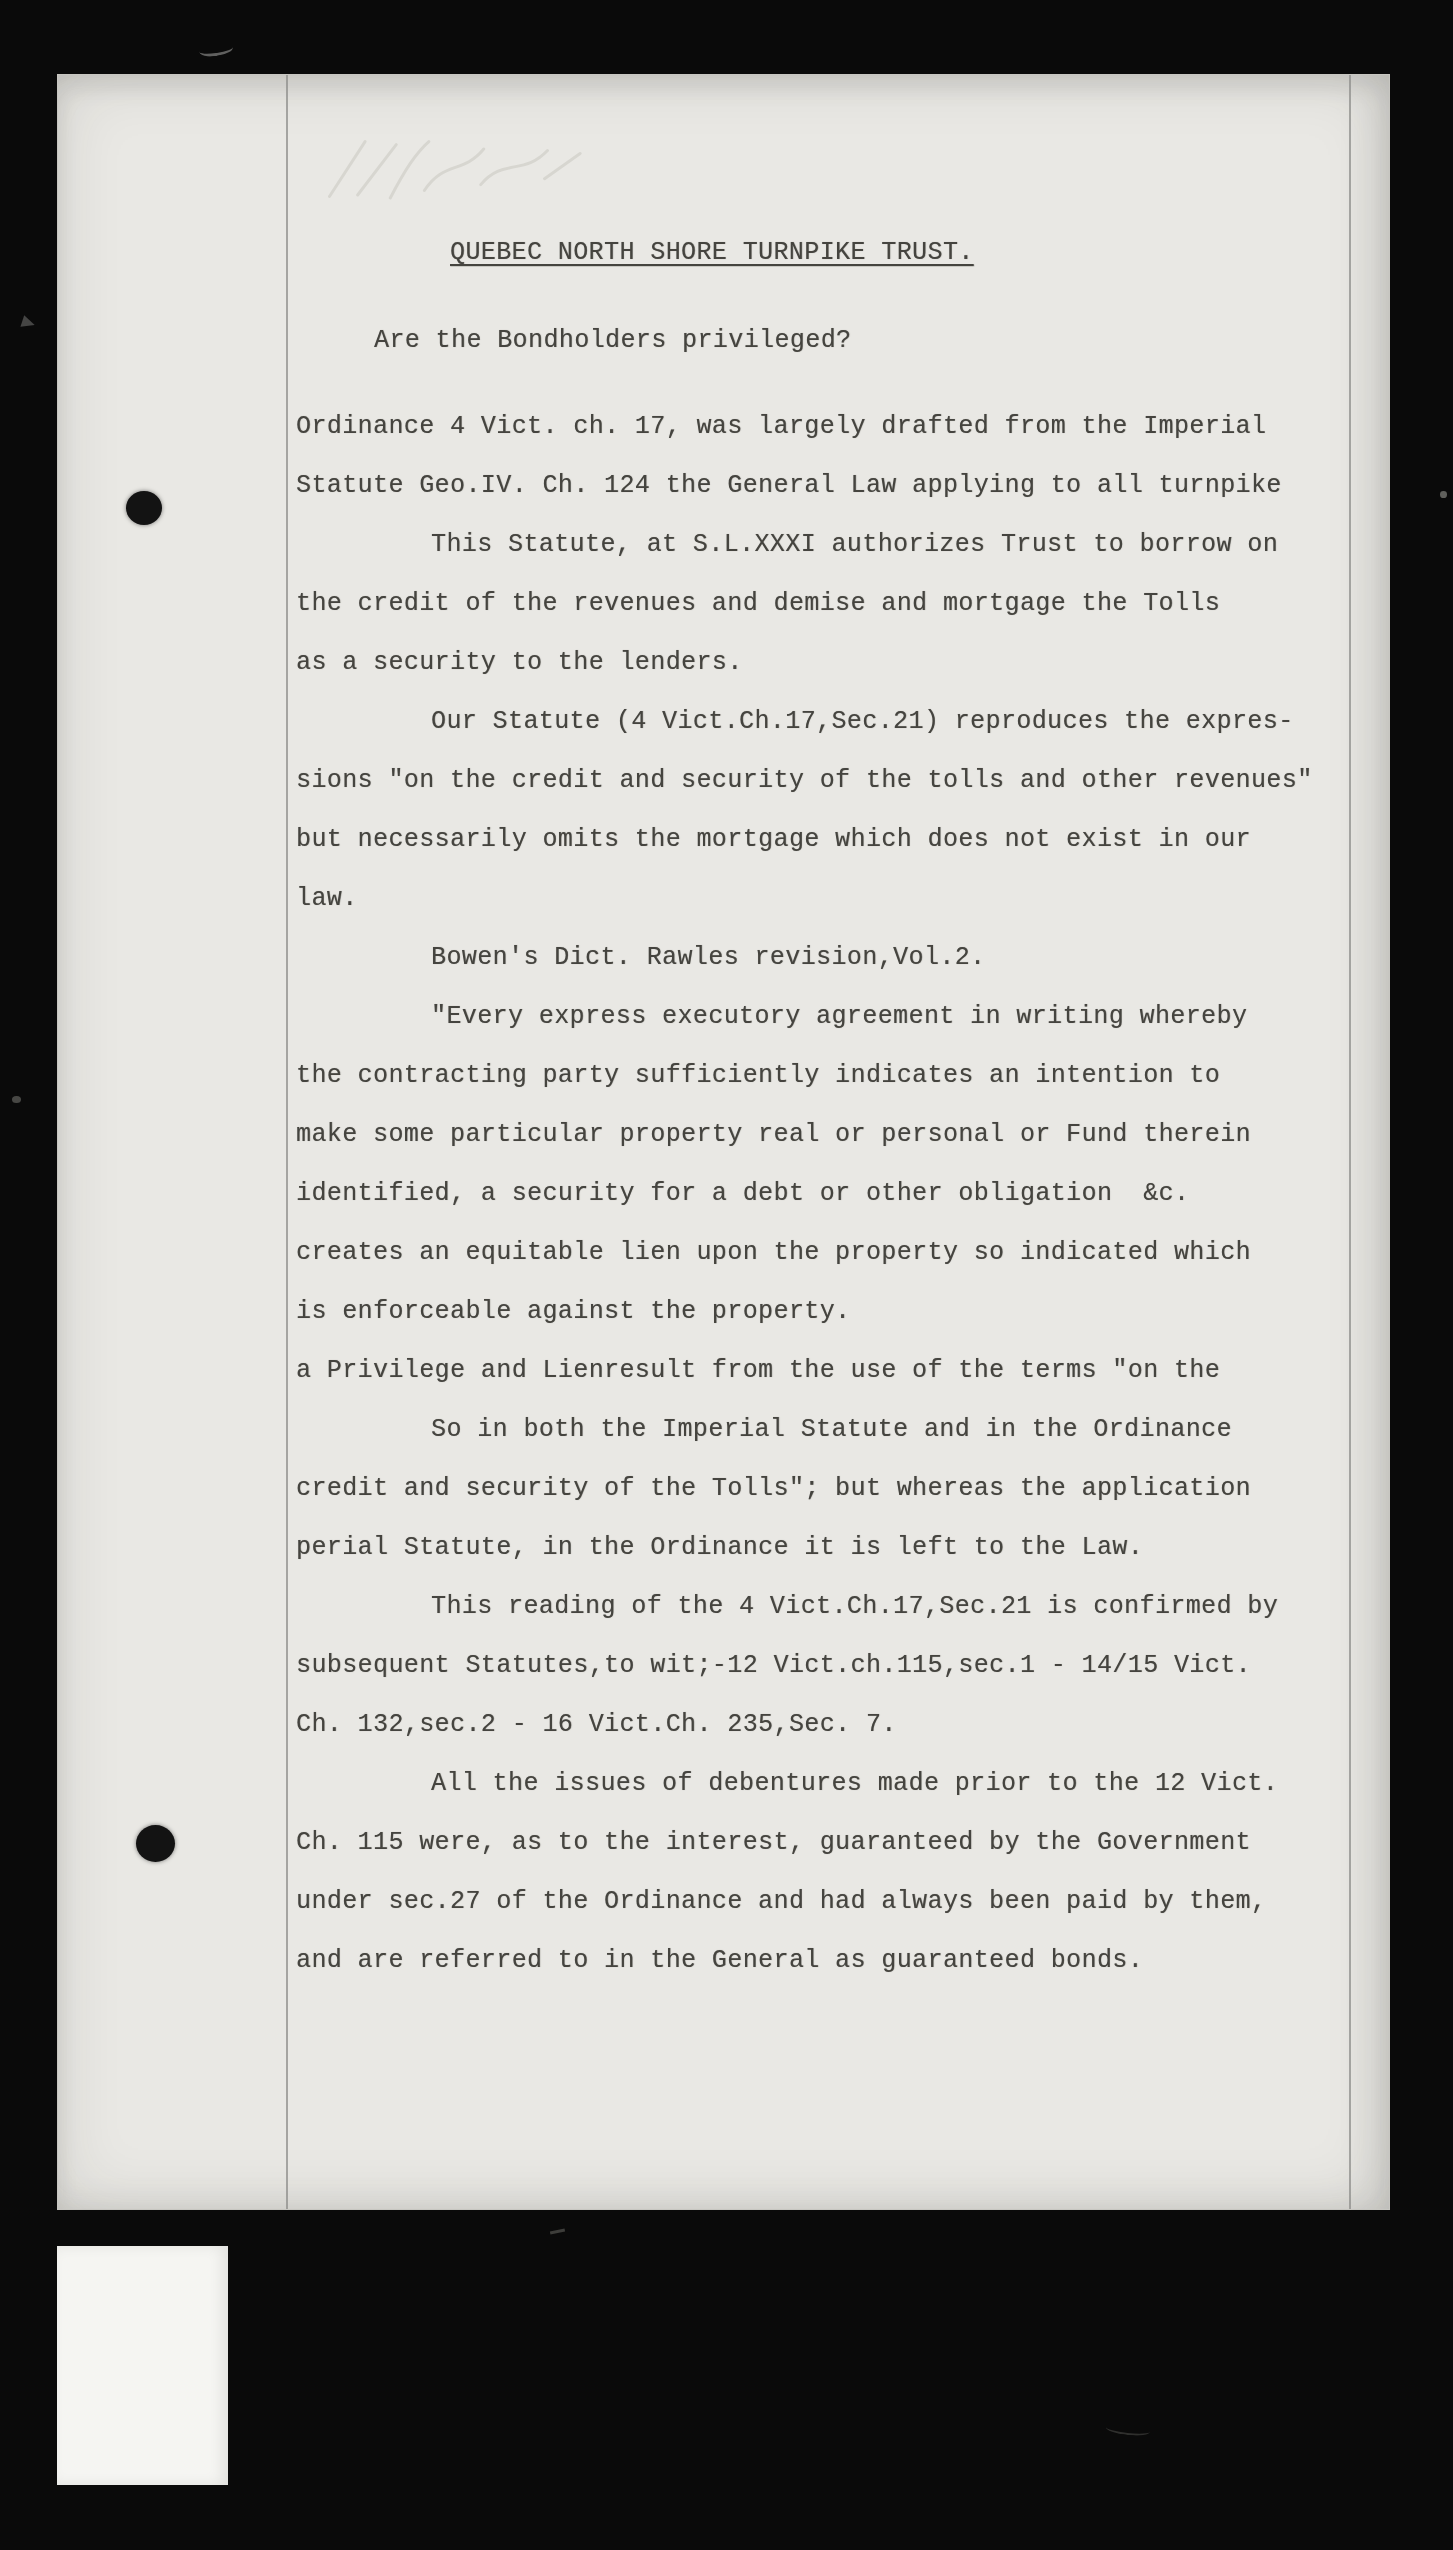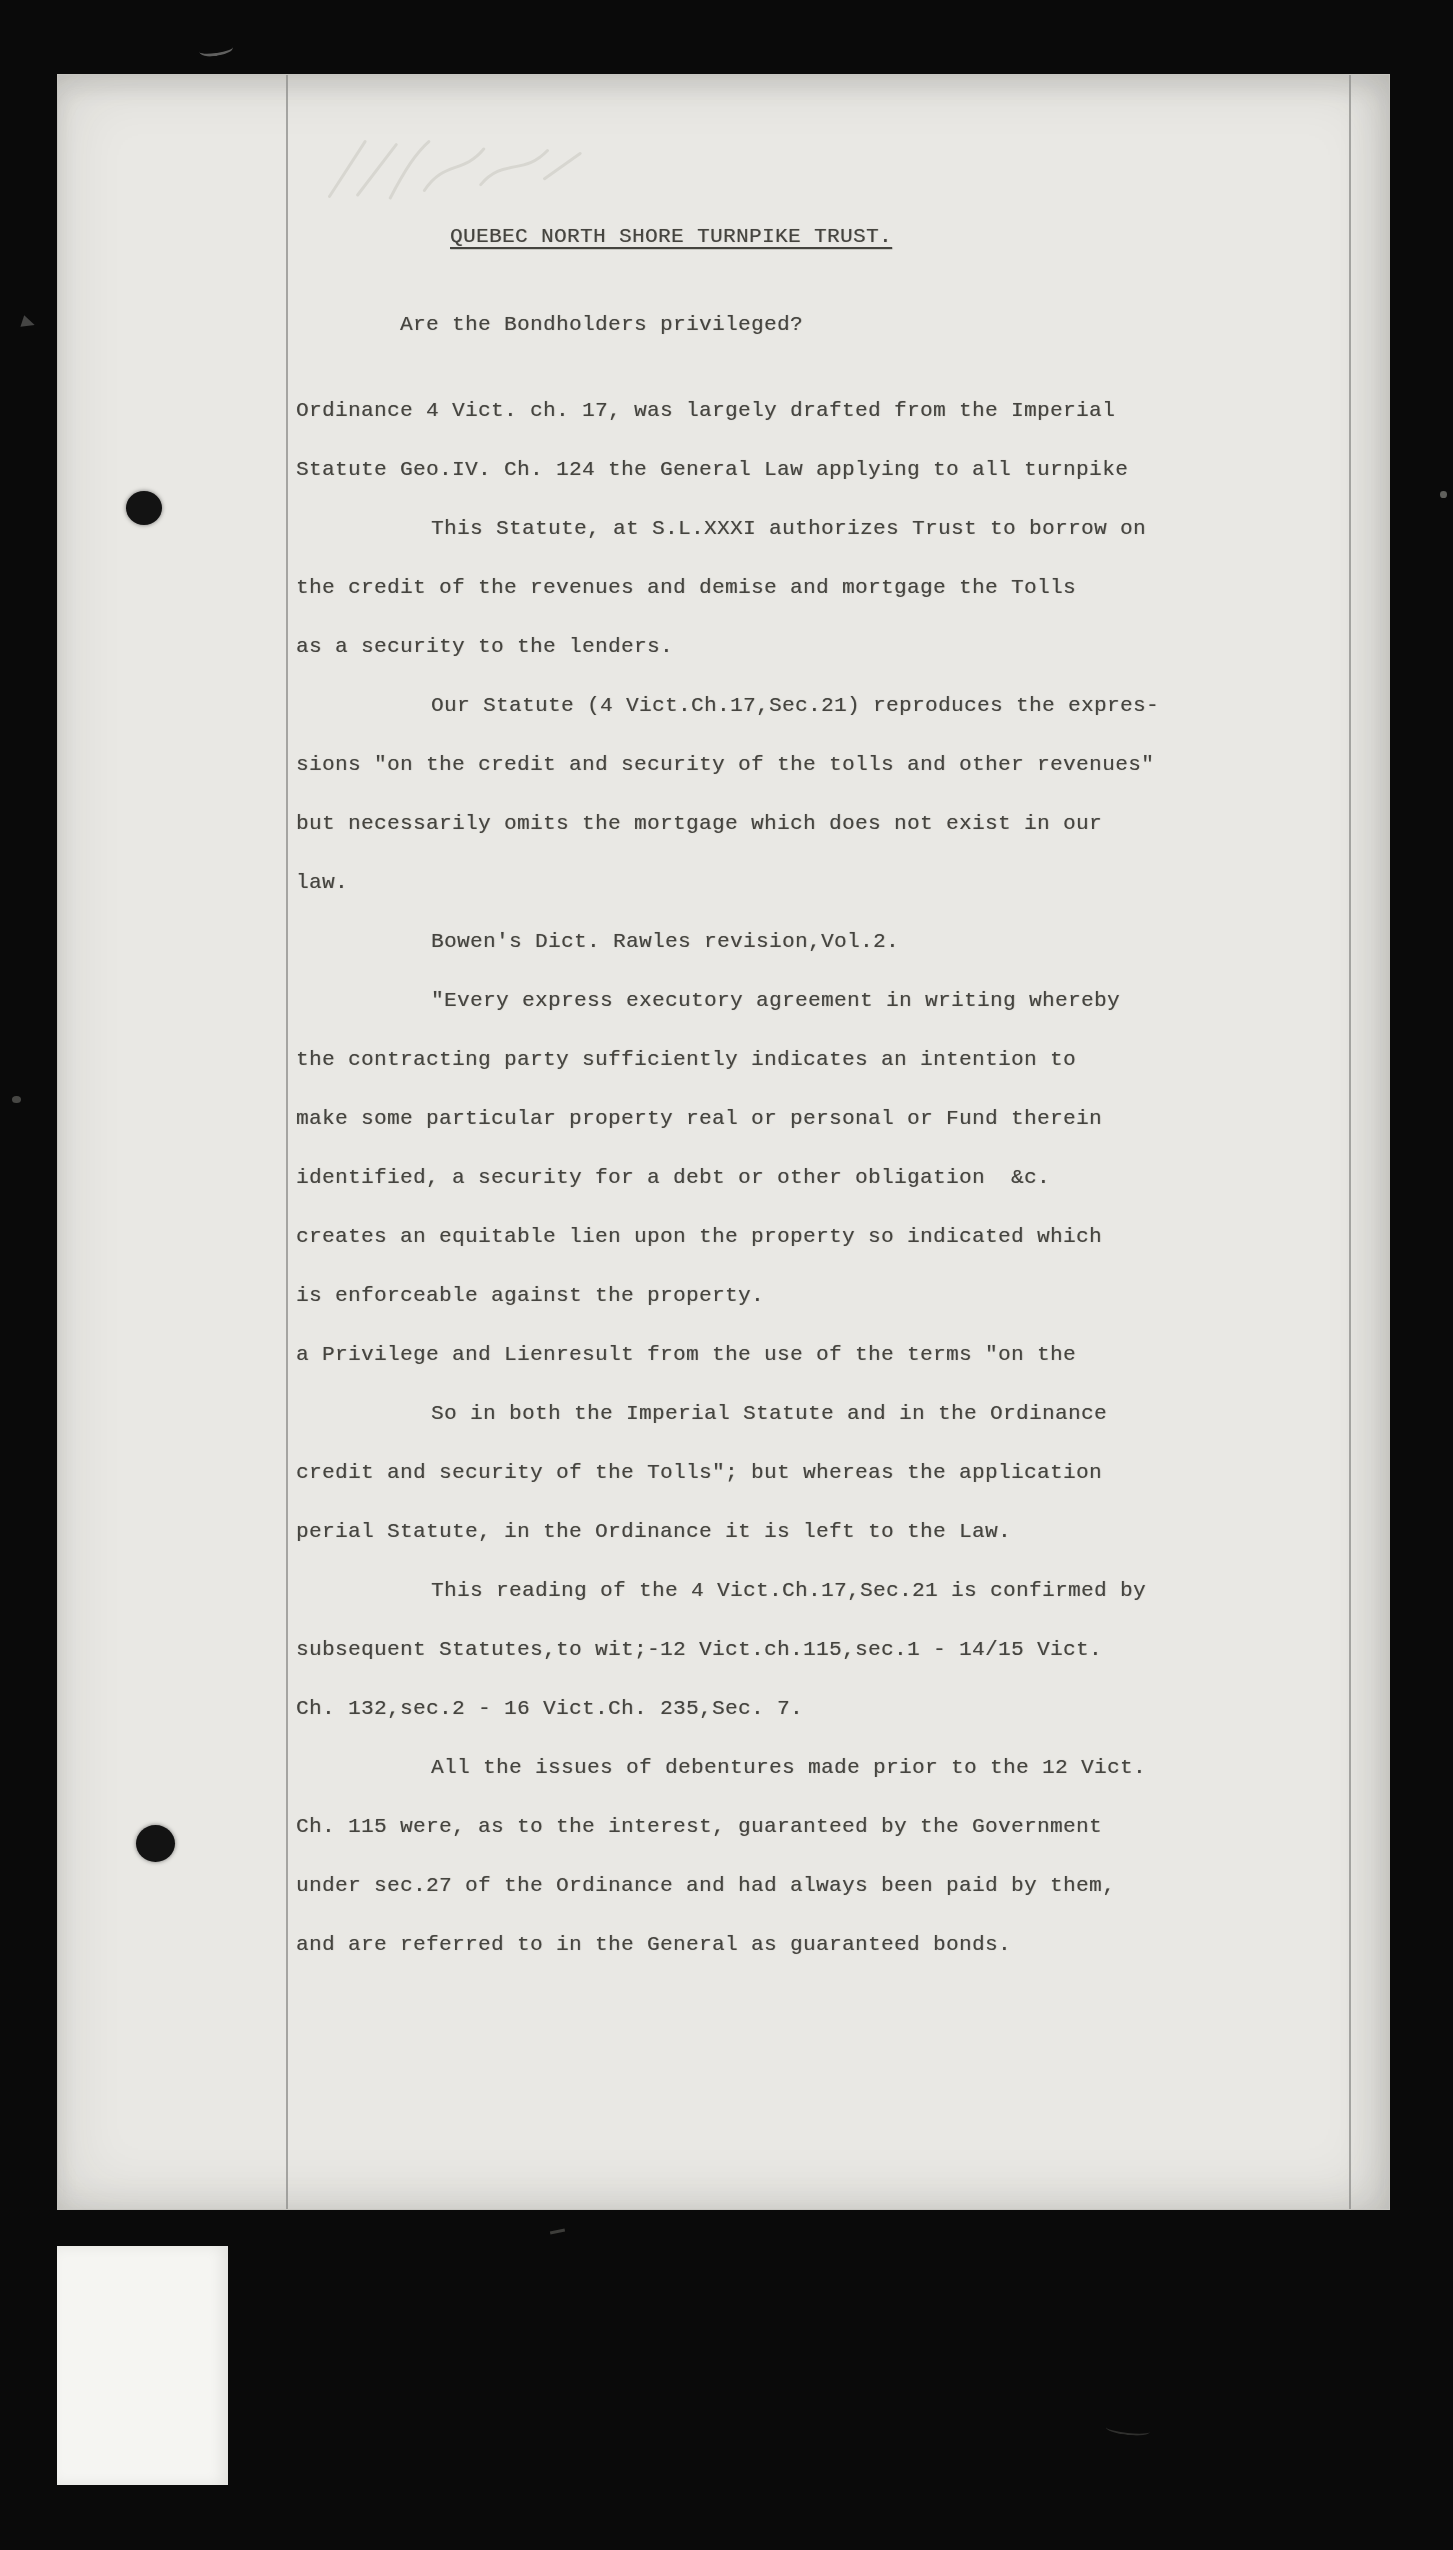--- a/index.html
+++ b/index.html
@@ -34,39 +34,39 @@
     position: absolute; border-radius: 50%;
     background: #131313;
     box-shadow: 0 0 4.4px rgba(0,0,0,.5);
   }
   .hole-1 { left: 68px;  top: 416px;  width: 36px; height: 34px; }
   .hole-2 { left: 78px; top: 1750px; width: 39px; height: 37px; }
 
   
   .textblock {
     position: absolute;
-    left: 238px; top: 132px;
+    left: 238px; top: 148px;
     width: 1056px;
     font-family: "Liberation Mono", "DejaVu Sans Mono", monospace;
-    font-size: 21px;
+    font-size: 25px;
     letter-spacing: 0.4px;
     color: #45443f;
     text-shadow: 0.4px 0.4px 0.7px rgba(70,68,62,.5);
   }
   .title {
     height: 59px; line-height: 59px;
     margin-left: 154px; margin-bottom: 29px;
     white-space: pre;
     text-decoration: underline;
     text-decoration-thickness: 1.5px;
     text-underline-offset: 5.2px;
   }
   .question {
     height: 59px; line-height: 59px;
-    margin-left: 104px; margin-bottom: 27.4px;
+    margin-left: 78px; margin-bottom: 27.4px;
     white-space: pre;
   }
   .line {
     height: 59px; line-height: 59px;
     white-space: pre;
   }
   .line.first { text-indent: 135px; }
 
   
   .pencil {

